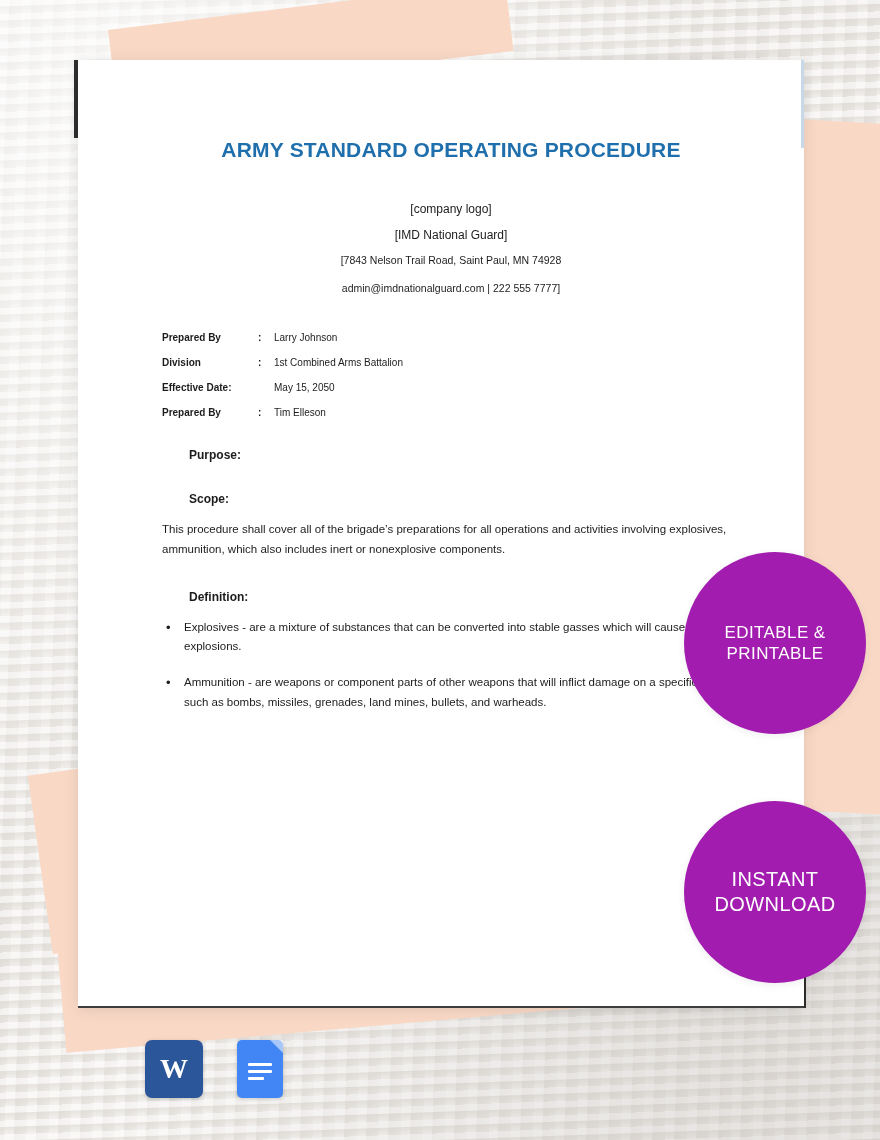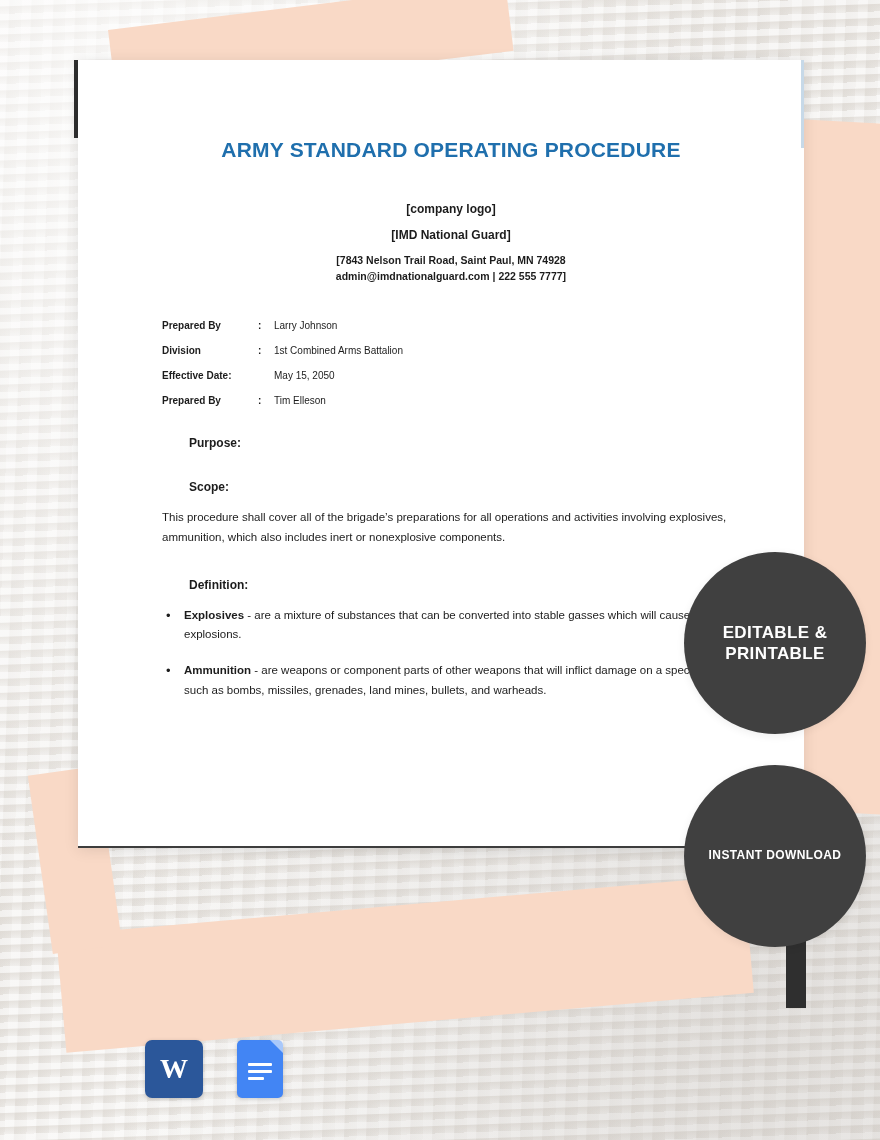--- a/index.html
+++ b/index.html
@@ -84,21 +84,21 @@
     height: 20px;
     background: #1b7e9b;
   }
 
   
   .page {
     position: absolute;
     left: 78px;
     top: 60px;
     width: 726px;
-    height: 788px;
+    height: 948px;
     background: #ffffff;
     box-shadow: 0 2px 14px rgba(0,0,0,0.10);
   }
   .page-rule-right {
     position: absolute;
     right: 0;
     top: 0;
     width: 3px;
     height: 88px;
     background: #c7d9e8;
@@ -124,29 +124,29 @@
     font-size: 21px;
     font-weight: bold;
     text-align: center;
     letter-spacing: 0.2px;
     margin: 0 0 40px 0;
   }
 
   .center-line {
     text-align: center;
     font-size: 12px;
-    font-weight: bold;
+    font-weight: normal;
     color: #1c1c1c;
     margin-bottom: 12px;
   }
   .center-line.small {
     font-size: 10.5px;
     margin-bottom: 18px;
   }
-  .center-line.tight { margin-bottom: 4px; }
+  .center-line.tight { margin-bottom: 16px; }
 
   .meta-block {
     margin-top: 38px;
     margin-bottom: 0;
   }
   .meta-row {
     display: flex;
     align-items: baseline;
     font-size: 10px;
     color: #1c1c1c;
@@ -196,50 +196,50 @@
     margin-bottom: 16px;
   }
   .def-item::before {
     content: "\2022";
     position: absolute;
     left: 4px;
     top: -1px;
     font-size: 13px;
     color: #1c1c1c;
   }
-  .def-term { font-weight: bold; margin-top: 8px; }
+  .def-term { font-weight: normal; margin-top: 8px; }
 
   
   .badge {
     position: absolute;
     border-radius: 50%;
-    background: #404040;
+    background: #a21caf;
     color: #ffffff;
     display: flex;
     align-items: center;
     justify-content: center;
     text-align: center;
-    font-weight: bold;
+    font-weight: normal;
     letter-spacing: 0.4px;
     line-height: 1.26;
     box-shadow: 0 2px 8px rgba(0,0,0,0.07);
   }
   .badge-editable {
     left: 684px;
     top: 552px;
     width: 182px;
     height: 182px;
     font-size: 17px;
   }
   .badge-instant {
     left: 684px;
-    top: 765px;
+    top: 801px;
     width: 182px;
     height: 182px;
-    font-size: 12px;
+    font-size: 20px;
   }
 
   
   .file-icons {
     position: absolute;
     left: 145px;
     top: 1040px;
     display: flex;
     gap: 34px;
     align-items: center;

